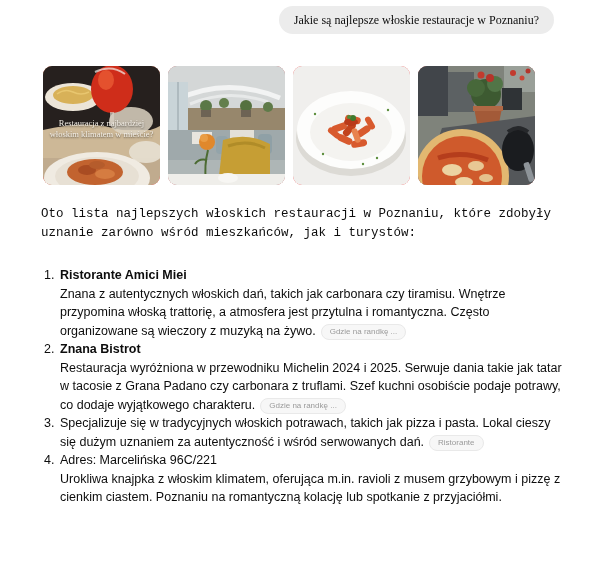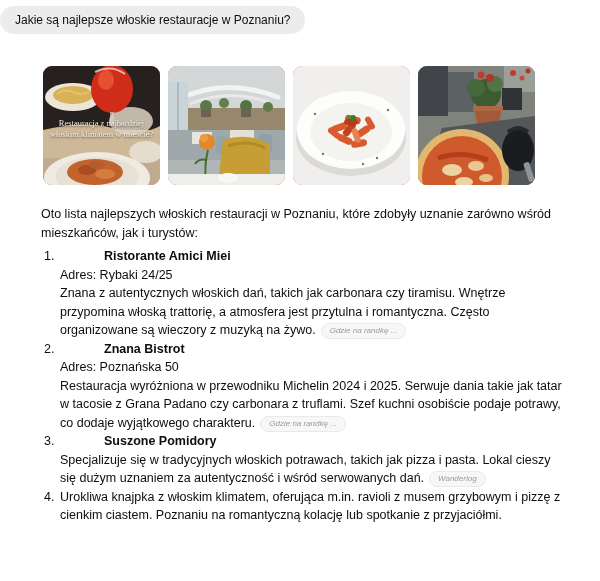--- a/index.html
+++ b/index.html
@@ -5,21 +5,21 @@
   * { margin:0; padding:0; box-sizing:border-box; }
   html,body { background:#ffffff; }
   body {
     width:600px; height:581px; overflow:hidden;
     font-family:"Liberation Sans", sans-serif;
     color:#0d0d0d;
   }
   .page { position:relative; width:600px; height:581px; background:#fff; }
 
   
-  .user-row { display:flex; padding:6px 46px 0 0; }
+  .user-row { display:flex; justify-content:flex-end; padding:6px 46px 0 0;font-family:Liberation Serif, serif; }
   .bubble {
     background:#ececec; border-radius:16px;
     padding:6px 15px; font-size:12px; line-height:16px; color:#0d0d0d;
     max-width:420px;
   }
 
   
   .images-row { display:flex; gap:8px; padding:32px 0 0 43px; }
   .img-card {
     position:relative; width:117px; height:119px; flex:none;
@@ -29,30 +29,30 @@
   .overlay-text {
     position:absolute; left:5px; right:5px; top:52px;
     text-align:center;
     font-family:"Liberation Serif", serif;
     font-size:8.5px; line-height:11px; color:#f3eee6;
     text-shadow:0 1px 2px rgba(0,0,0,0.6);
   }
 
   
   .answer { padding:20px 32px 0 41px; font-size:12.5px; line-height:18.5px; color:#0d0d0d; }
-  .intro { margin-bottom:5px; }
+  .intro { margin-bottom:24px;font-family:Liberation Mono, monospace; }
   .rest-item { display:flex; }
   .num { width:19px; padding-left:3px; flex:none; }
   .content { flex:1; min-width:0; }
-  .rest-name { font-weight:700;margin-left:44px; }
+  .rest-name { font-weight:700; }
   .src-pill {
     display:inline-block; vertical-align:1px;
     font-size:8px; line-height:1; color:#9a9a9a;
     background:#f7f7f7; border:1px solid #e9e9e9; border-radius:9px;
-    padding:3px 8px; margin-left:5px; white-space:nowrap;font-style:italic;
+    padding:3px 8px; margin-left:5px; white-space:nowrap;
   }
 </style>
 </head>
 <body>
 
 <div class="page">
 
   <div class="user-row">
     <div class="bubble">Jakie są najlepsze włoskie restauracje w Poznaniu?</div>
   </div>
@@ -199,43 +199,41 @@
 
   </div>
 
   <div class="answer">
     <p class="intro">Oto lista najlepszych włoskich restauracji w Poznaniu, które zdobyły uznanie zarówno wśród mieszkańców, jak i turystów:</p>
 
     <div class="rest-item">
       <div class="num">1.</div>
       <div class="content">
         <div class="rest-name">Ristorante Amici Miei</div>
-        <div class="rest-address">Adres: Rybaki 24/25</div>
         <div class="rest-desc"><span>Znana z autentycznych włoskich dań, takich jak carbonara czy tiramisu. Wnętrze przypomina włoską trattorię, a atmosfera jest przytulna i romantyczna. Często organizowane są wieczory z muzyką na żywo.</span><span class="src-pill">Gdzie na randkę ...</span></div>
       </div>
     </div>
 
     <div class="rest-item">
       <div class="num">2.</div>
       <div class="content">
         <div class="rest-name">Znana Bistrot</div>
-        <div class="rest-address">Adres: Poznańska 50</div>
         <div class="rest-desc"><span>Restauracja wyróżniona w przewodniku Michelin 2024 i 2025. Serwuje dania takie jak tatar w tacosie z Grana Padano czy carbonara z truflami. Szef kuchni osobiście podaje potrawy, co dodaje wyjątkowego charakteru.</span><span class="src-pill">Gdzie na randkę ...</span></div>
       </div>
     </div>
 
     <div class="rest-item">
       <div class="num">3.</div>
       <div class="content">
-        <div class="rest-name">Suszone Pomidory</div>
-        <div class="rest-desc"><span>Specjalizuje się w tradycyjnych włoskich potrawach, takich jak pizza i pasta. Lokal cieszy się dużym uznaniem za autentyczność i wśród serwowanych dań.</span><span class="src-pill">Wanderlog</span></div>
+        <div class="rest-desc"><span>Specjalizuje się w tradycyjnych włoskich potrawach, takich jak pizza i pasta. Lokal cieszy się dużym uznaniem za autentyczność i wśród serwowanych dań.</span><span class="src-pill">Ristorante</span></div>
       </div>
     </div>
 
     <div class="rest-item">
       <div class="num">4.</div>
       <div class="content">
+        <div class="rest-address">Adres: Marcelińska 96C/221</div>
         <div class="rest-desc"><span>Urokliwa knajpka z włoskim klimatem, oferująca m.in. ravioli z musem grzybowym i pizzę z cienkim ciastem. Poznaniu na romantyczną kolację lub spotkanie z przyjaciółmi.</span></div>
       </div>
     </div>
 
   </div>
 </div>
 
 </body></html>

